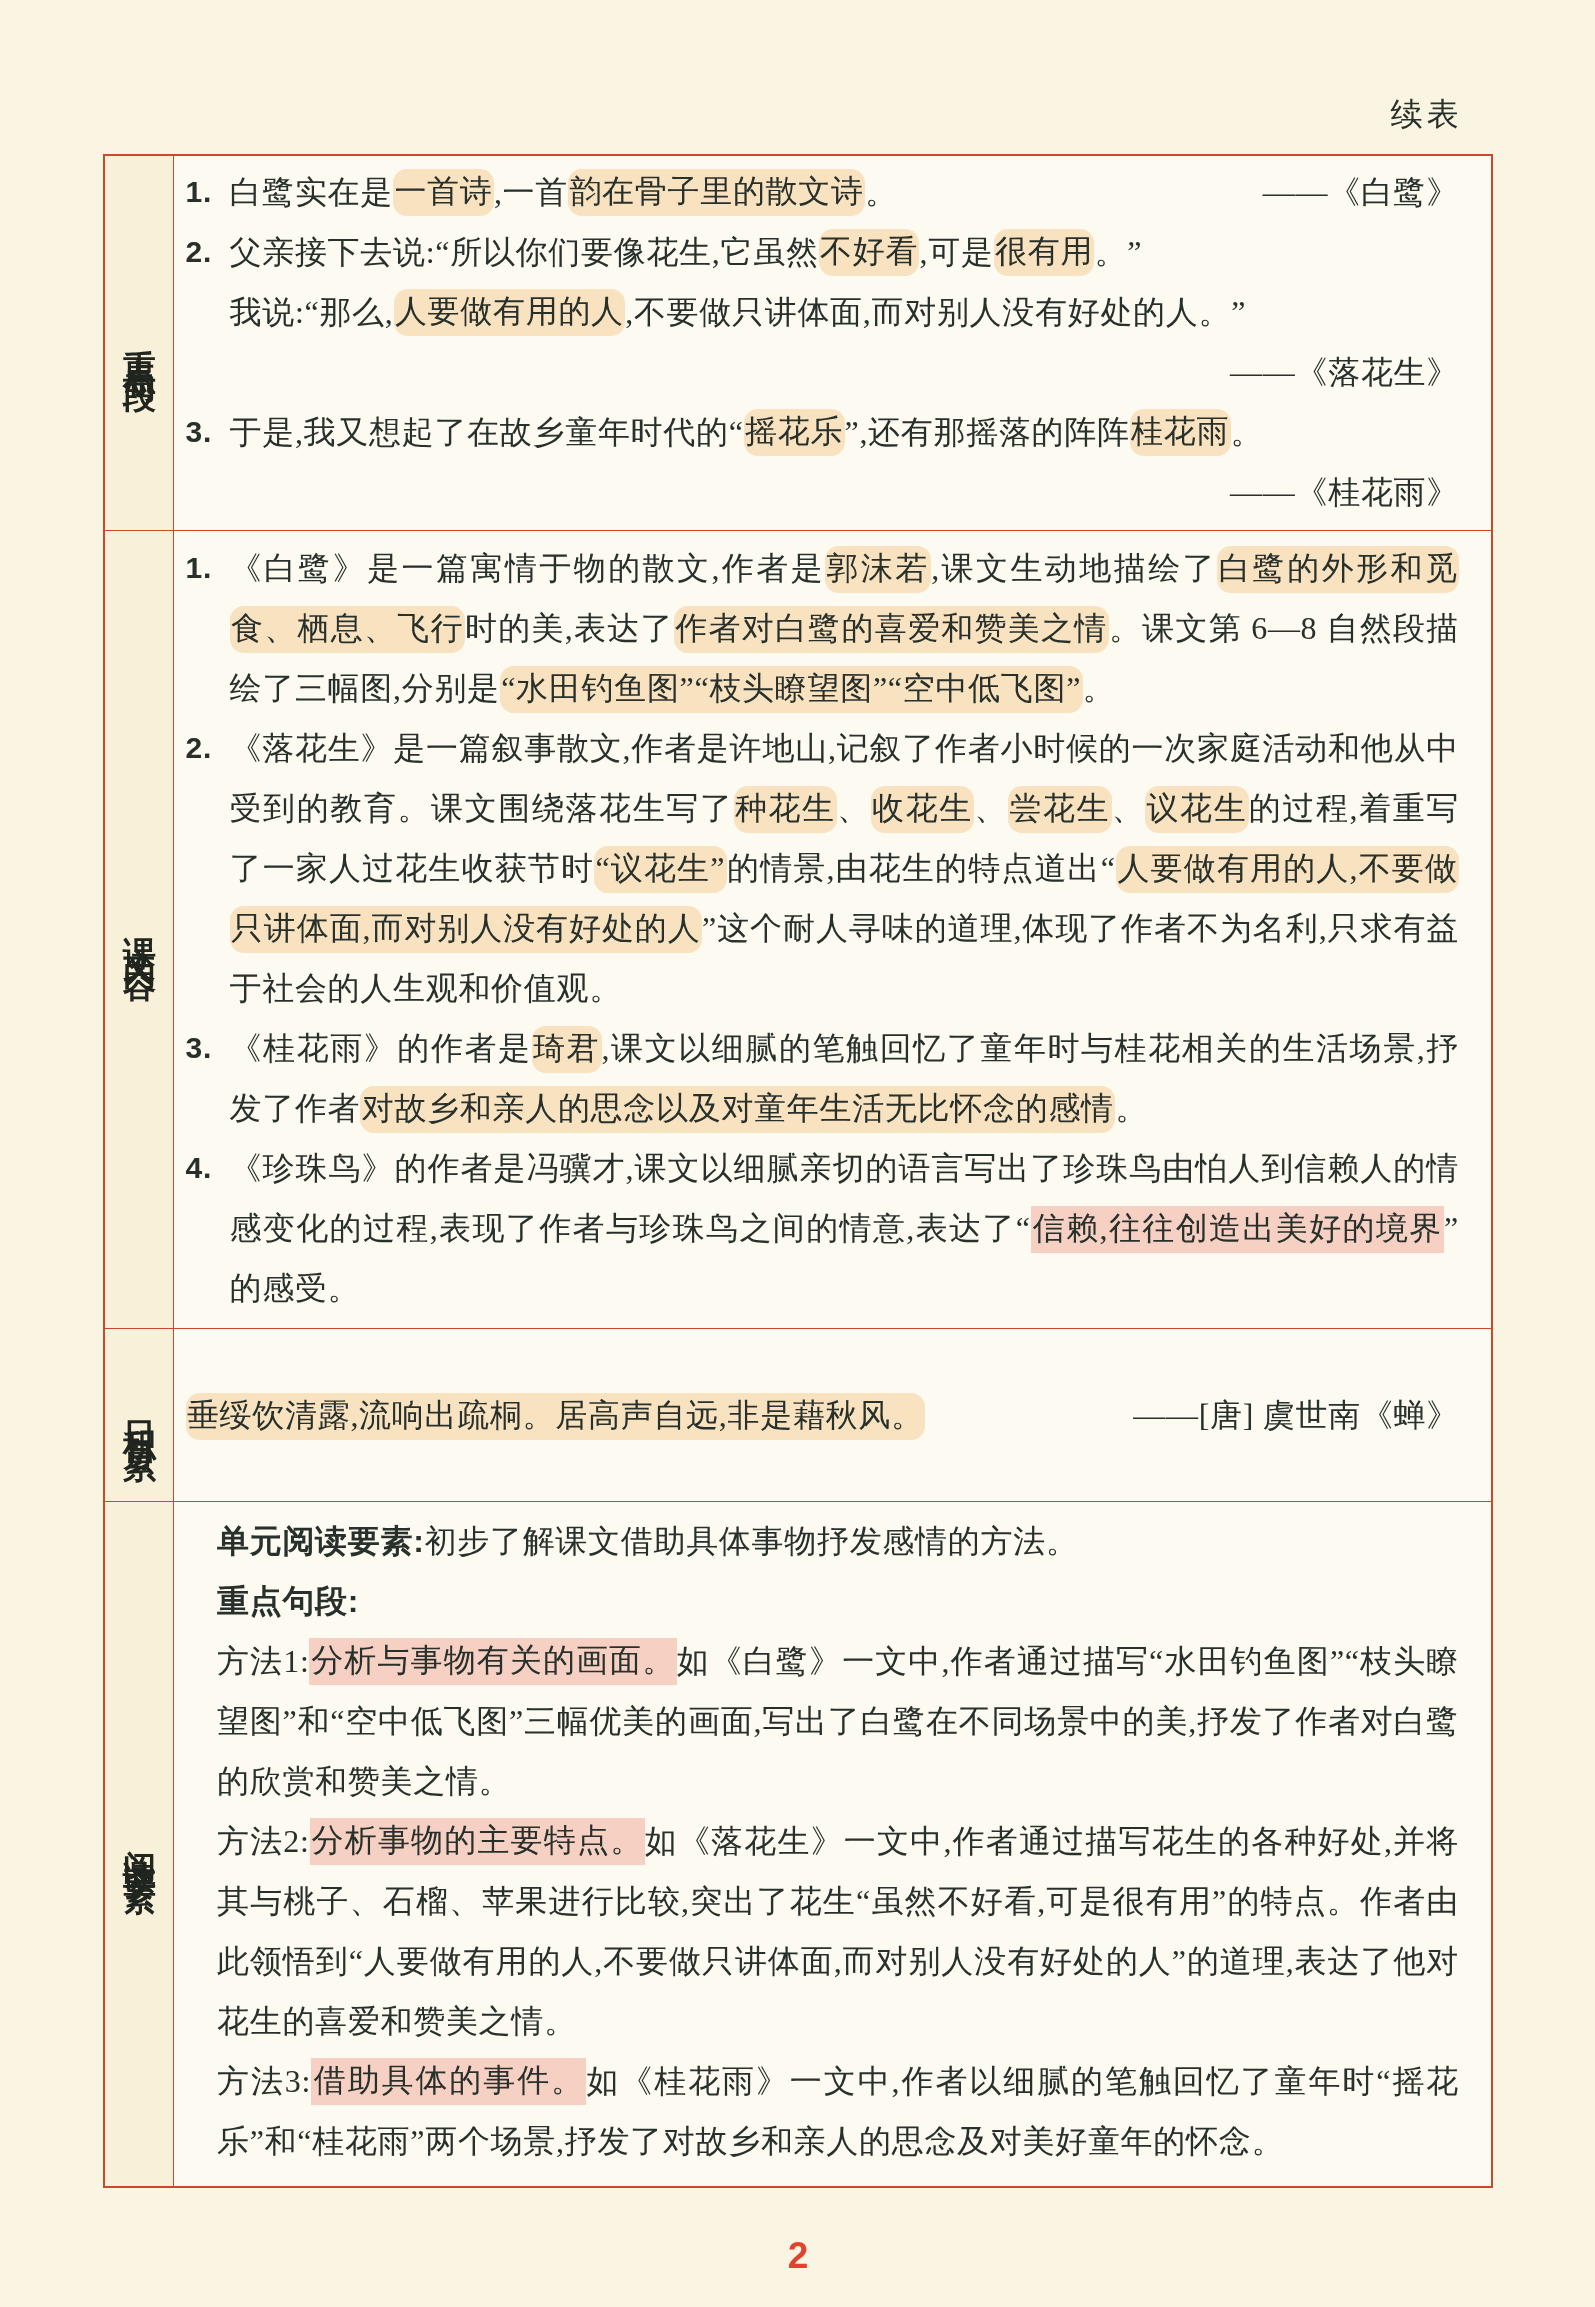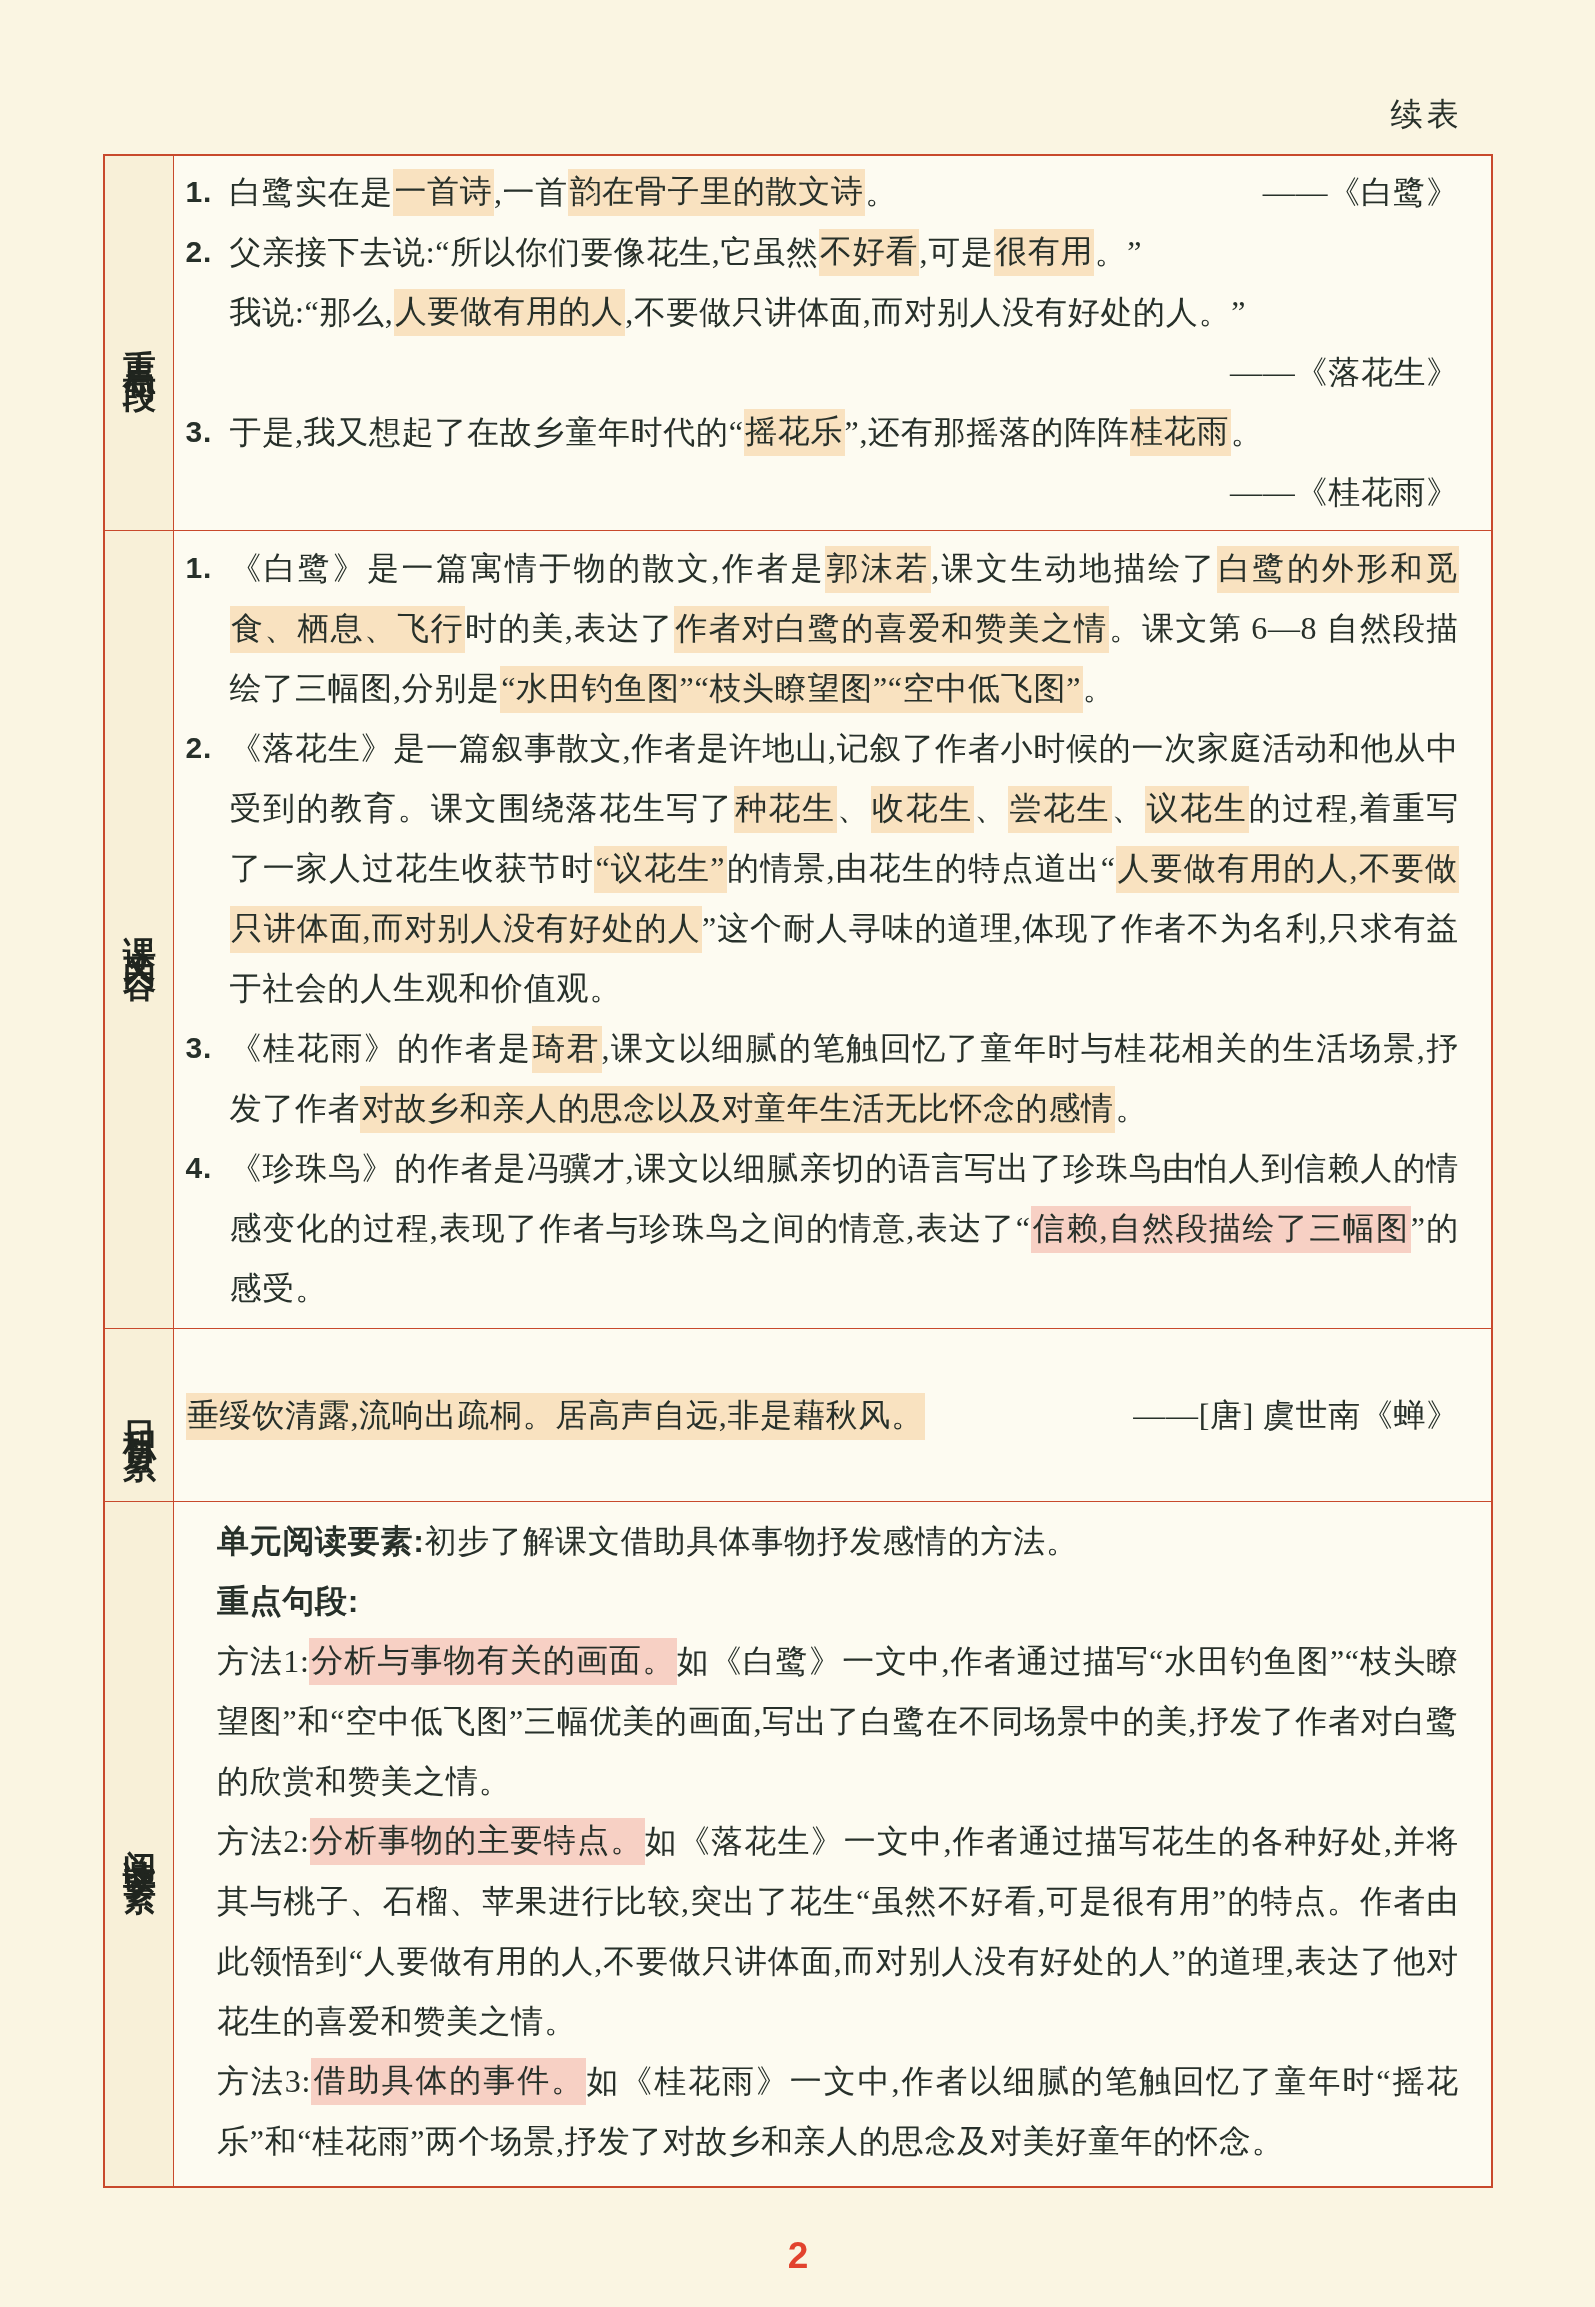--- a/index.html
+++ b/index.html
@@ -52,21 +52,21 @@
     flex:none;width:44px;
     font-family:"Liberation Sans","DejaVu Sans",sans-serif;
     font-weight:700;font-size:30px;
   }
   .itext{flex:1;text-align:justify;}
   .attr-line{text-align:right;}
   .attr-inline{float:right;}
   .hl-peach{
     background:var(--hl-peach,#f9e2c0);
     padding:4.3px 1.4px 6.5px;
-    box-decoration-break:clone;-webkit-box-decoration-break:clone;
+    box-decoration-break:clone;border-radius:14px;-webkit-box-decoration-break:clone;
   }
   .hl-pink{
     background:var(--hl-pink,#f7d0c4);
     padding:4.3px 1.4px 6.5px;
     box-decoration-break:clone;-webkit-box-decoration-break:clone;
   }
   .b{font-family:"Liberation Sans","DejaVu Sans",sans-serif;font-weight:700;}
   .pagenum{
     position:absolute;left:0;right:0;top:2235px;
     text-align:center;
@@ -124,21 +124,21 @@
         <div class="item">
           <span class="num">2.</span>
           <div class="itext"><span>《落花生》是一篇叙事散文,作者是许地山,记叙了作者小时候的一次家庭活动和他从中受到的教育。课文围绕落花生写了</span><span class="hl-peach">种花生</span><span>、</span><span class="hl-peach">收花生</span><span>、</span><span class="hl-peach">尝花生</span><span>、</span><span class="hl-peach">议花生</span><span>的过程,着重写了一家人过花生收获节时</span><span class="hl-peach">“议花生”</span><span>的情景,由花生的特点道出“</span><span class="hl-peach">人要做有用的人,不要做只讲体面,而对别人没有好处的人</span><span>”这个耐人寻味的道理,体现了作者不为名利,只求有益于社会的人生观和价值观。</span></div>
         </div>
         <div class="item">
           <span class="num">3.</span>
           <div class="itext"><span>《桂花雨》的作者是</span><span class="hl-peach">琦君</span><span>,课文以细腻的笔触回忆了童年时与桂花相关的生活场景,抒发了作者</span><span class="hl-peach">对故乡和亲人的思念以及对童年生活无比怀念的感情</span><span>。</span></div>
         </div>
         <div class="item">
           <span class="num">4.</span>
-          <div class="itext"><span>《珍珠鸟》的作者是冯骥才,课文以细腻亲切的语言写出了珍珠鸟由怕人到信赖人的情感变化的过程,表现了作者与珍珠鸟之间的情意,表达了“</span><span class="hl-pink">信赖,自然段描绘了三幅图</span><span>”的感受。</span></div>
+          <div class="itext"><span>《珍珠鸟》的作者是冯骥才,课文以细腻亲切的语言写出了珍珠鸟由怕人到信赖人的情感变化的过程,表现了作者与珍珠鸟之间的情意,表达了“</span><span class="hl-pink">信赖,往往创造出美好的境界</span><span>”的感受。</span></div>
         </div>
       </div>
     </div>
 
     <div class="row row3 row-sep">
       <div class="label-cell">
         <span class="vlabel">日积月累</span>
       </div>
       <div class="content">
         <span><span class="hl-peach">垂绥饮清露,流响出疏桐。居高声自远,非是藉秋风。</span></span>

